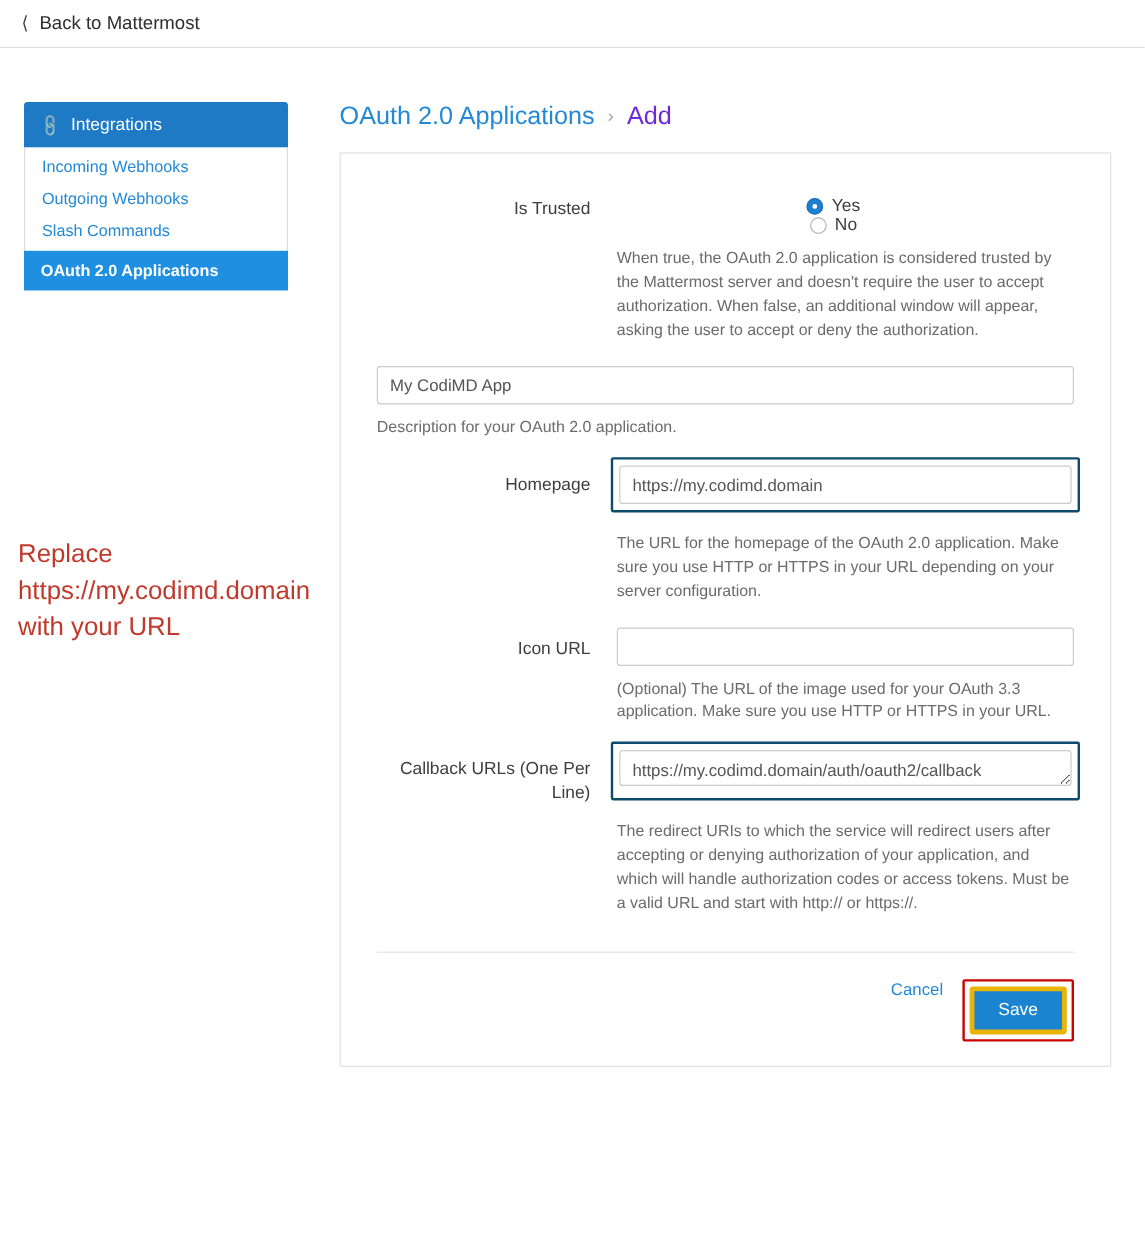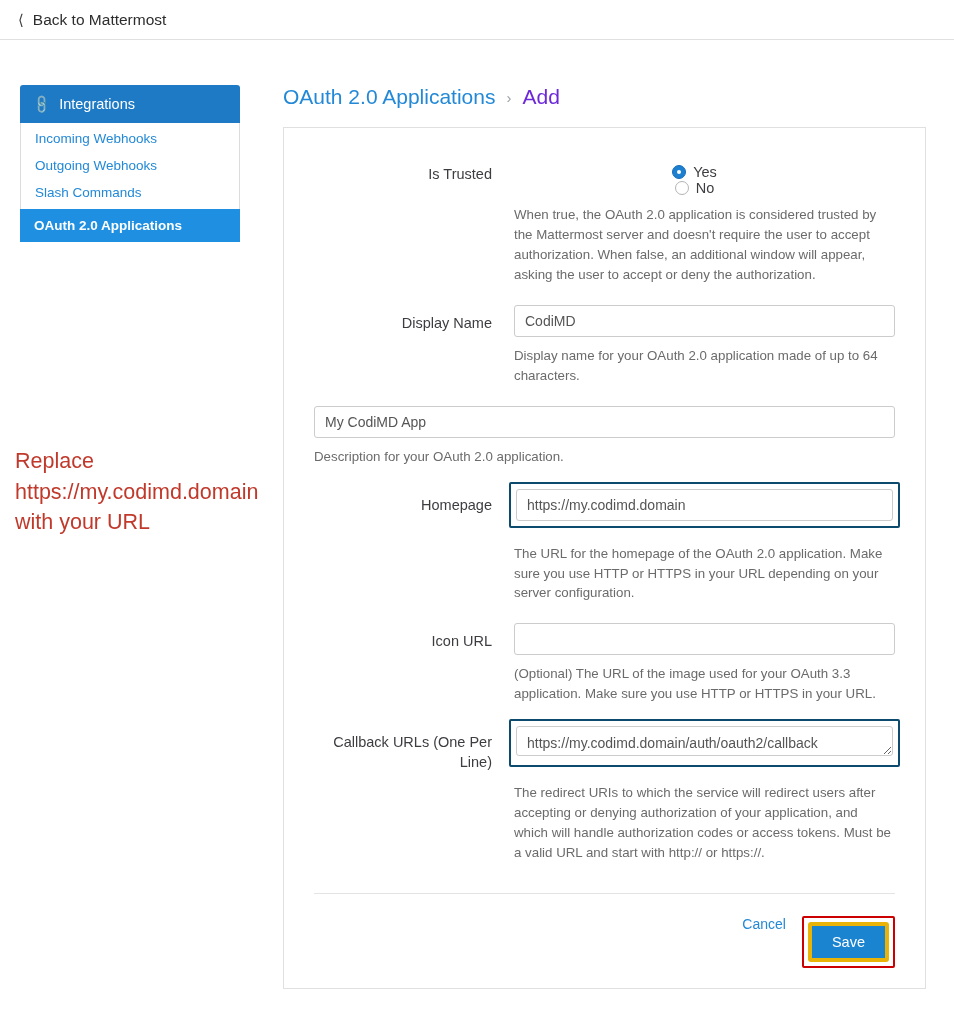--- a/index.html
+++ b/index.html
@@ -268,27 +268,20 @@
               </label>
               <label class="radio-opt">
                 <span class="dot"></span>
                 <span class="rl">No</span>
               </label>
             </div>
             <div class="help">When true, the OAuth 2.0 application is considered trusted by the Mattermost server and doesn't require the user to accept authorization. When false, an additional window will appear, asking the user to accept or deny the authorization.</div>
           </div>
         </div>
 
-        <div class="row">
-          <div class="lbl">Display Name</div>
-          <div class="fld">
-            <input class="text" type="text" value="CodiMD" style="">
-            <div class="help">Display name for your OAuth 2.0 application made of up to 64 characters.</div>
-          </div>
-        </div>
 
         <div class="row">
           <div class="fld">
             <input class="text" type="text" value="My CodiMD App" style="">
             <div class="help">Description for your OAuth 2.0 application.</div>
           </div>
         </div>
 
         <div class="row">
           <div class="lbl">Homepage</div>

